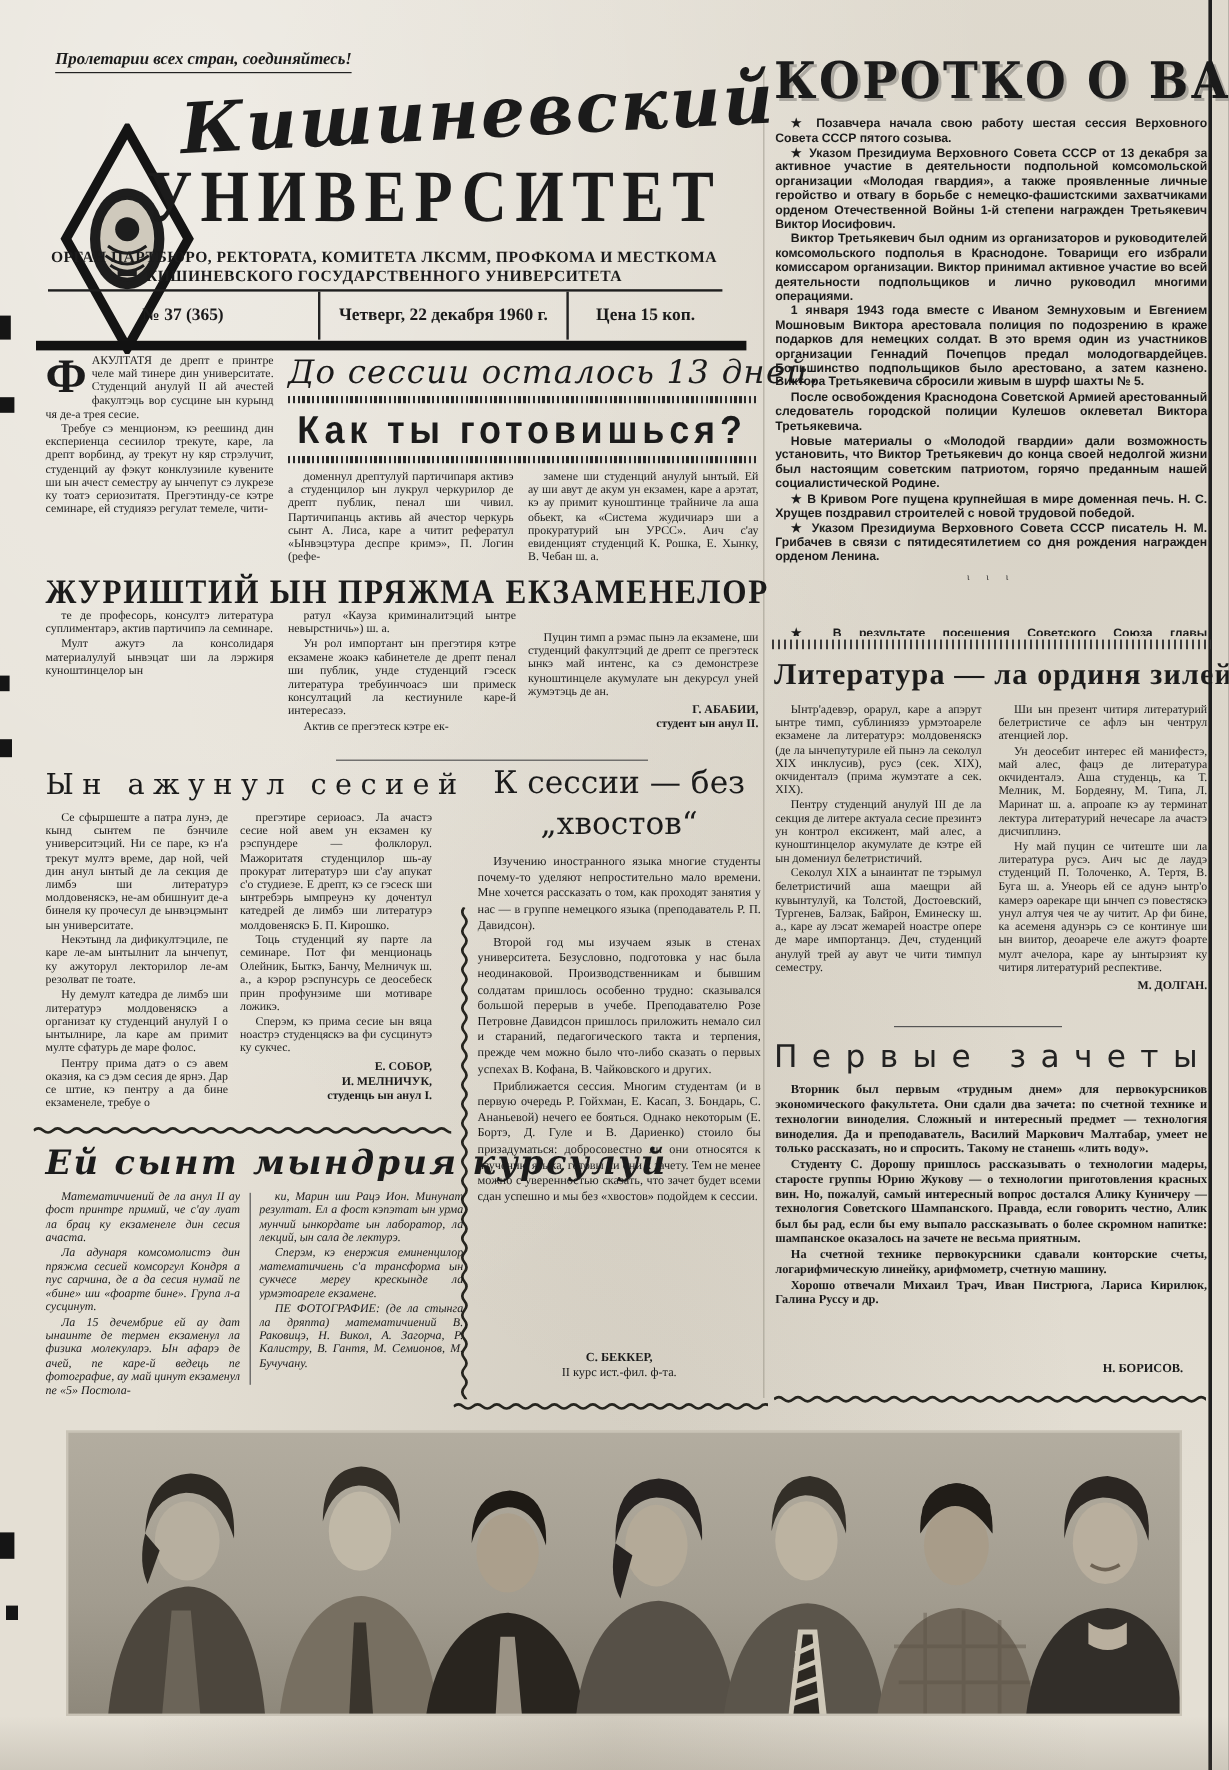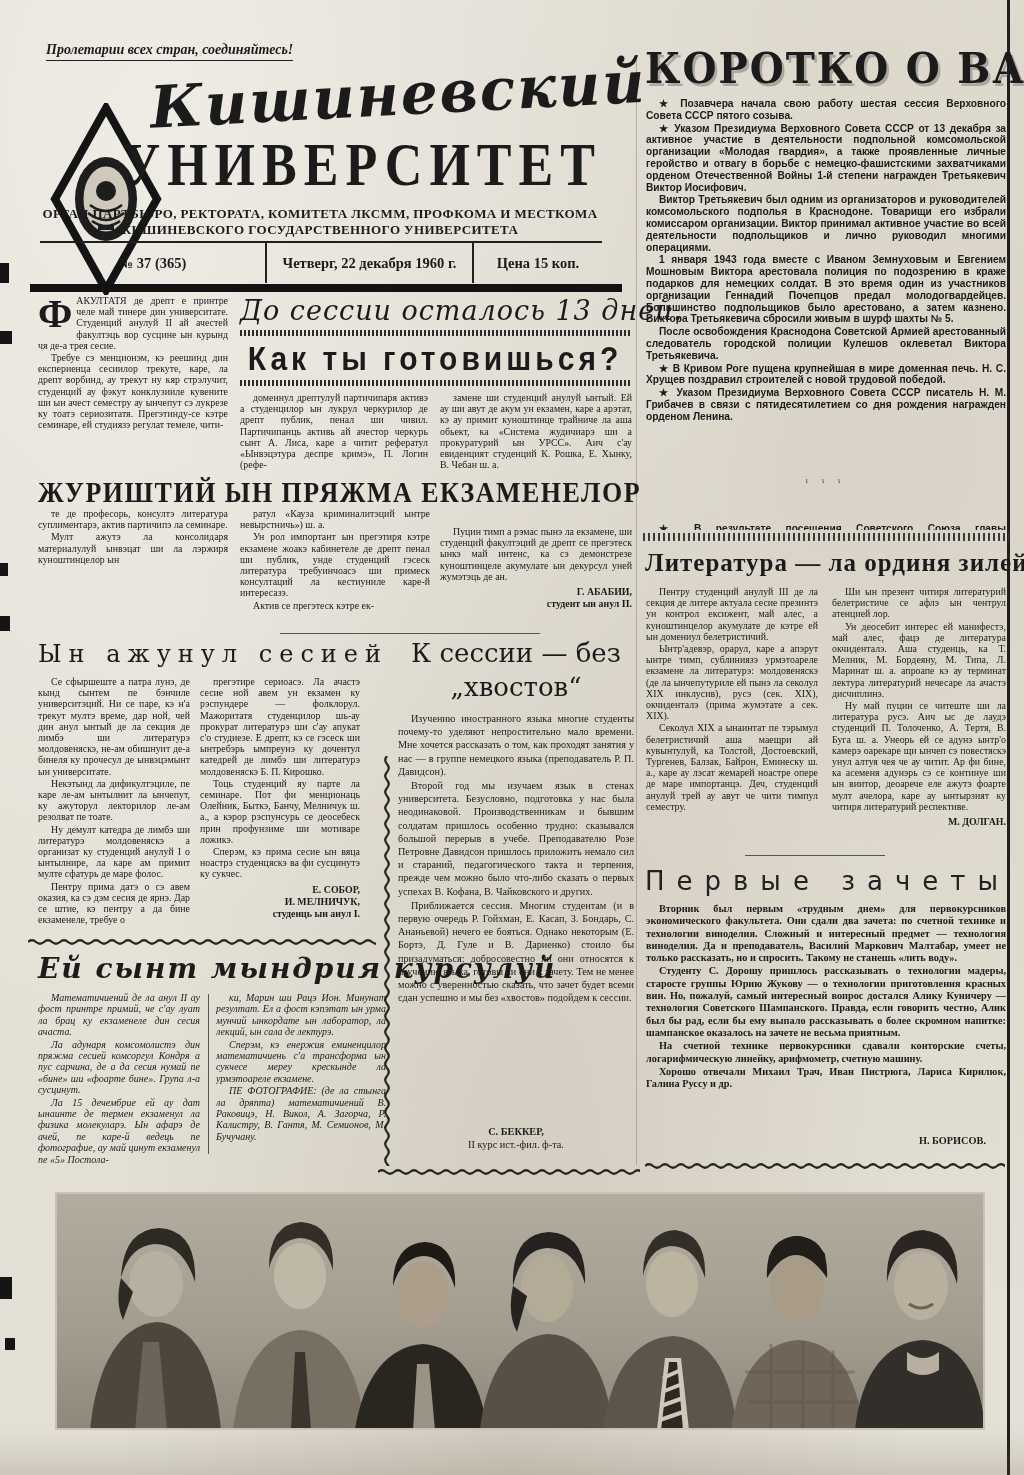--- a/index.html
+++ b/index.html
@@ -101,20 +101,21 @@
   </div>
   <div class="abs thickbar" style="left:30px;top:284px;width:592px;height:8px;"></div>
 
   <div class="abs h-korotko" style="left:645px;top:45px;width:362px;">КОРОТКО О ВАЖНОМ</div>
   <div class="abs clip sansbold" style="left:646px;top:98px;width:360px;height:375px;">
       <p>★ Позавчера начала свою работу шестая сессия Верховного Совета СССР пятого созыва.</p>
       <p>★ Указом Президиума Верховного Совета СССР от 13 декабря за активное участие в деятельности подпольной комсомольской организации «Молодая гвардия», а также проявленные личные геройство и отвагу в борьбе с немецко-фашистскими захватчиками орденом Отечественной Войны 1-й степени награжден Третьякевич Виктор Иосифович.</p>
       <p>Виктор Третьякевич был одним из организаторов и руководителей комсомольского подполья в Краснодоне. Товарищи его избрали комиссаром организации. Виктор принимал активное участие во всей деятельности подпольщиков и лично руководил многими операциями.</p>
       <p>1 января 1943 года вместе с Иваном Земнуховым и Евгением Мошновым Виктора арестовала полиция по подозрению в краже подарков для немецких солдат. В это время один из участников организации Геннадий Почепцов предал молодогвардейцев. Большинство подпольщиков было арестовано, а затем казнено. Виктора Третьякевича сбросили живым в шурф шахты № 5.</p>
       <p>После освобождения Краснодона Советской Армией арестованный следователь городской полиции Кулешов оклеветал Виктора Третьякевича.</p>
+      <p>Новые материалы о «Молодой гвардии» дали возможность установить, что Виктор Третьякевич до конца своей недолгой жизни был настоящим советским патриотом, горячо преданным нашей социалистической Родине.</p>
       <p>★ В Кривом Роге пущена крупнейшая в мире доменная печь. Н. С. Хрущев поздравил строителей с новой трудовой победой.</p>
       <p>★ Указом Президиума Верховного Совета СССР писатель Н. М. Грибачев в связи с пятидесятилетием со дня рождения награжден орденом Ленина.</p>
     </div>
   <div class="abs tiny-mark" style="left:646px;top:477px;width:360px;">ι ι ι</div>
   <div class="abs clip sansbold" style="left:646px;top:486px;width:360px;height:44px;">
     <p class="first-p" style="text-indent:13px;margin-top:37px;">★ В результате посещения Советского Союза главы правительственной экономической миссии республики Кубы Эрнесто Че Гевара подписано Советско-Кубинское торговое коммюнике.</p>
   </div>
   <div class="abs dotsep" style="left:643px;top:533px;width:366px;height:8px;"></div>
 
   <div class="abs clip serifbody" style="left:38px;top:295px;width:190px;height:177px;">
@@ -188,22 +189,22 @@
   </div>
   <svg class="abs wave" style="left:381px;top:756px;" width="12" height="410">
       <path d="M6 0 Q 2.5 4 6 8 Q 9.5 12 6 16 Q 2.5 20 6 24 Q 9.5 28 6 32 Q 2.5 36 6 40 Q 9.5 44 6 48 Q 2.5 52 6 56 Q 9.5 60 6 64 Q 2.5 68 6 72 Q 9.5 76 6 80 Q 2.5 84 6 88 Q 9.5 92 6 96 Q 2.5 100 6 104 Q 9.5 108 6 112 Q 2.5 116 6 120 Q 9.5 124 6 128 Q 2.5 132 6 136 Q 9.5 140 6 144 Q 2.5 148 6 152 Q 9.5 156 6 160 Q 2.5 164 6 168 Q 9.5 172 6 176 Q 2.5 180 6 184 Q 9.5 188 6 192 Q 2.5 196 6 200 Q 9.5 204 6 208 Q 2.5 212 6 216 Q 9.5 220 6 224 Q 2.5 228 6 232 Q 9.5 236 6 240 Q 2.5 244 6 248 Q 9.5 252 6 256 Q 2.5 260 6 264 Q 9.5 268 6 272 Q 2.5 276 6 280 Q 9.5 284 6 288 Q 2.5 292 6 296 Q 9.5 300 6 304 Q 2.5 308 6 312 Q 9.5 316 6 320 Q 2.5 324 6 328 Q 9.5 332 6 336 Q 2.5 340 6 344 Q 9.5 348 6 352 Q 2.5 356 6 360 Q 9.5 364 6 368 Q 2.5 372 6 376 Q 9.5 380 6 384 Q 2.5 388 6 392 Q 9.5 396 6 400 Q 2.5 404 6 408 Q 9.5 412 6 416" fill="none" stroke="#26251f" stroke-width="2.2"></path>
     </svg>
   <svg class="abs wave" style="left:378px;top:1166px;" width="262" height="12">
       <path d="M0 6 Q 4 2.5 8 6 Q 12 9.5 16 6 Q 20 2.5 24 6 Q 28 9.5 32 6 Q 36 2.5 40 6 Q 44 9.5 48 6 Q 52 2.5 56 6 Q 60 9.5 64 6 Q 68 2.5 72 6 Q 76 9.5 80 6 Q 84 2.5 88 6 Q 92 9.5 96 6 Q 100 2.5 104 6 Q 108 9.5 112 6 Q 116 2.5 120 6 Q 124 9.5 128 6 Q 132 2.5 136 6 Q 140 9.5 144 6 Q 148 2.5 152 6 Q 156 9.5 160 6 Q 164 2.5 168 6 Q 172 9.5 176 6 Q 180 2.5 184 6 Q 188 9.5 192 6 Q 196 2.5 200 6 Q 204 9.5 208 6 Q 212 2.5 216 6 Q 220 9.5 224 6 Q 228 2.5 232 6 Q 236 9.5 240 6 Q 244 2.5 248 6 Q 252 9.5 256 6 Q 260 2.5 264 6 Q 268 9.5 272 6" fill="none" stroke="#26251f" stroke-width="2.2"></path>
     </svg>
 
   <div class="abs h-lit" style="left:645px;top:549px;width:362px;">Литература — ла ординя зилей</div>
   <div class="abs clip serifbody" style="left:646px;top:586px;width:172px;height:262px;">
+      <p>Ынтр'адевэр, орарул, каре а апэрут ынтре тимп, субли­ниязэ урмэтоареле екзамене ла литературэ: молдовеняскэ (де ла ынчепутуриле ей пынэ ла секолул XIX инклусив), русэ (сек. XIX), окчиденталэ (прима жумэтате а сек. XIX).</p>
       <p>Пентру студенций анулуй III де ла секция де литере актуала сесие презинтэ ун контрол ексижент, май алес, а куноштинцелор акумулате де кэтре ей ын домениул белетристичий.</p>
-      <p>Ынтр'адевэр, орарул, каре а апэрут ынтре тимп, субли­ниязэ урмэтоареле екзамене ла литературэ: молдовеняскэ (де ла ынчепутуриле ей пынэ ла секолул XIX инклусив), русэ (сек. XIX), окчиденталэ (прима жумэтате а сек. XIX).</p>
       <p>Секолул XIX а ынаинтат пе тэрымул белетристичий аша маещри ай кувынтулуй, ка Толстой, Достоевский, Тургенев, Балзак, Байрон, Еминеску ш. а., каре ау лэсат жемарей ноастре опере де маре импортанцэ. Деч, студенций анулуй трей ау авут че чити тимпул семестру.</p>
     </div>
   <div class="abs clip serifbody" style="left:832px;top:586px;width:174px;height:262px;">
     <div>
         <p>Ши ын презент читиря литературий белетристиче се афлэ ын чентрул атенцией лор.</p>
         <p>Ун деосебит интерес ей манифестэ, май алес, фацэ де литература окчиденталэ. Аша студенць, ка Т. Мелник, М. Бордеяну, М. Типа, Л. Маринат ш. а. апроапе кэ ау терминат лектура литературий нечесаре ла ачастэ дисчиплинэ.</p>
         <p>Ну май пуцин се читеште ши ла литература русэ. Аич ыс де лаудэ студенций П. Толоченко, А. Тертя, В. Буга ш. а. Унеорь ей се адунэ ынтр'о камерэ оарекаре щи ынчеп сэ повестяскэ унул алтуя чея че ау читит. Ар фи бине, ка асеменя адунэрь сэ се континуе ши ын виитор, деоарече еле ажутэ фоарте мулт ачелора, каре ау ынтырзият ку читиря литературий респективе.</p>
       </div>
     <p class="sig">М. ДОЛГАН.</p>
   </div>

